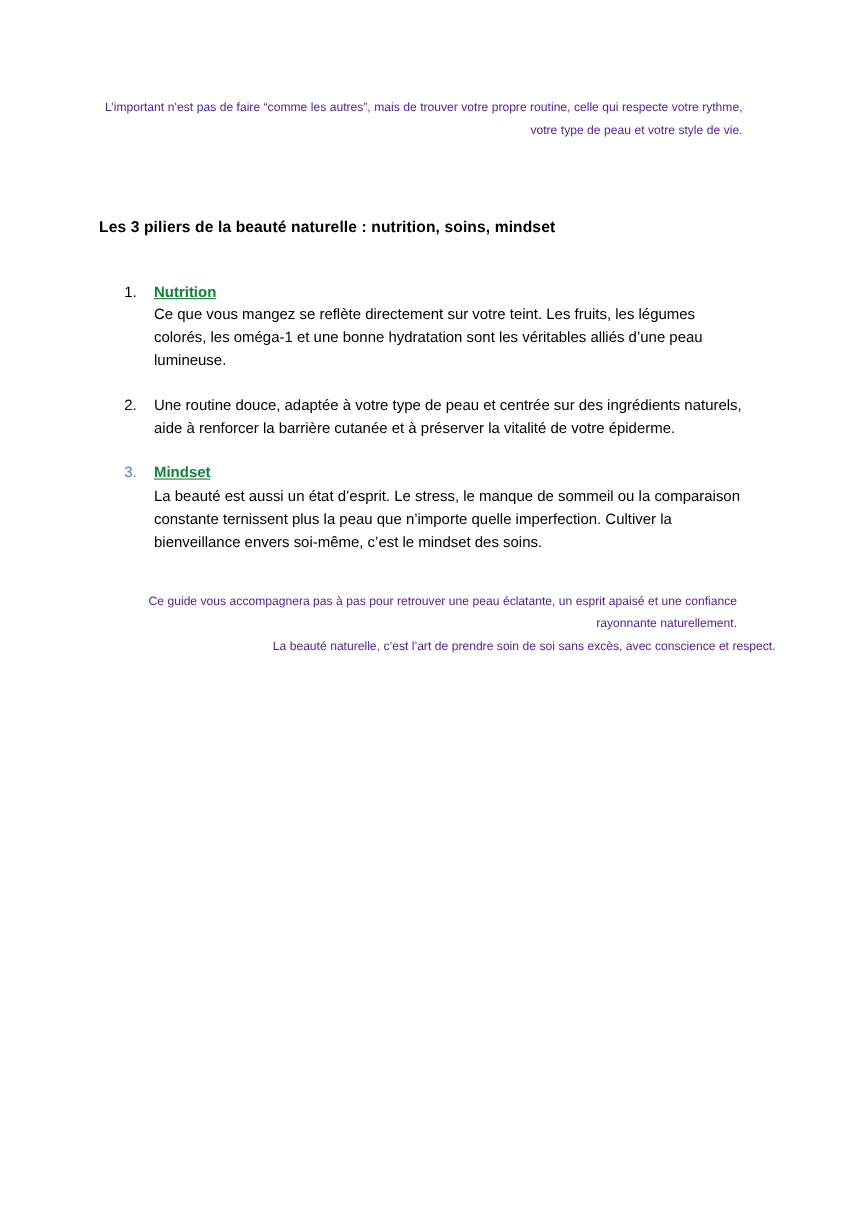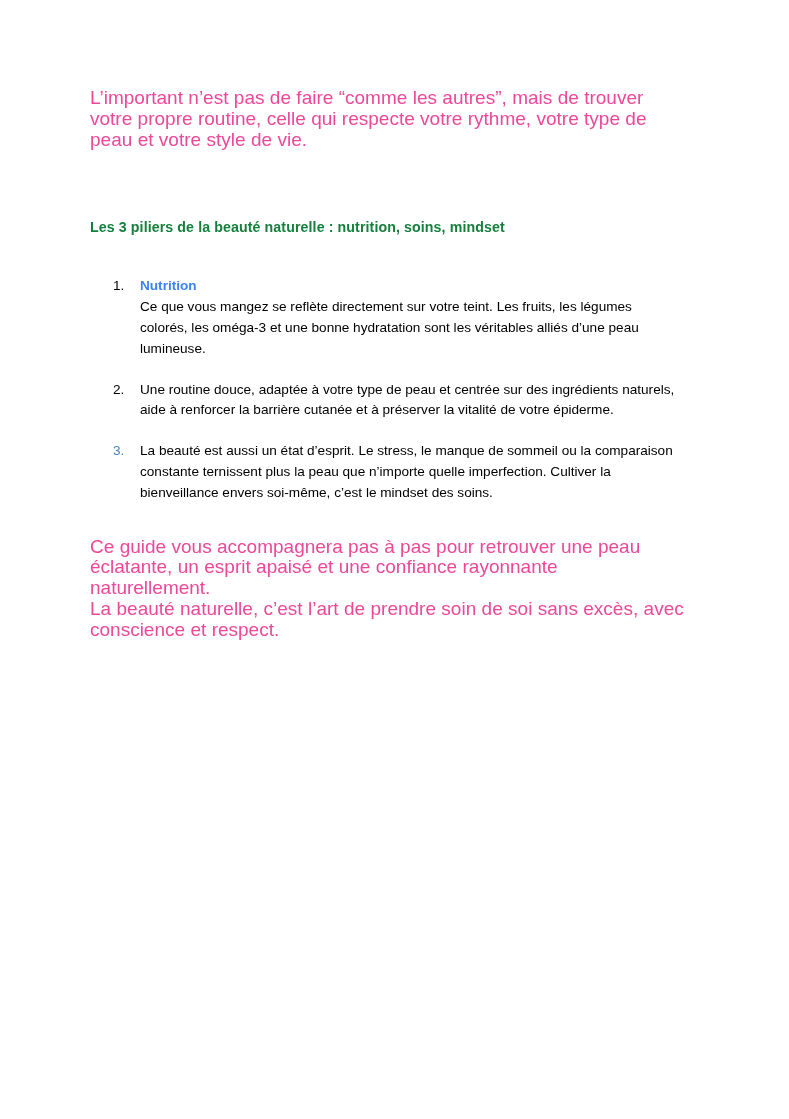--- a/index.html
+++ b/index.html
@@ -27,36 +27,37 @@
 
   .content {
     position: absolute;
     left: 90px;
     top: 88px;
     width: 600px;
   }
 
   p.body-text {
     margin: 0;
-    font-size: 19px;
+    font-size: 11px;
     line-height: 20.8px;
-    color: #ec4899;
+    color: #4c1d95;
     letter-spacing: 0.0px;
     word-spacing: 0.1px;
+    text-align: right;
   }
 
   .para-intro {
     width: 585px;
   }
 
   .heading-blue {
     margin: 0;
     font-size: 14.2px;
     font-weight: bold;
-    color: #15803d;
+    color: #000000;
     line-height: 20px;
     letter-spacing: 0.1px;
   }
 
   .spacer-after-intro { height: 67px; }
   .spacer-after-heading { height: 18px; }
   .spacer-after-lead { height: 21px; }
   .spacer-before-outro { height: 33px; }
 
   ol.pillars {
@@ -85,22 +86,23 @@
   }
   .marker.accent {
     color: #4a86c8;
   }
 
   .item-title {
     margin: 0;
     font-size: 13.6px;
     line-height: 20.8px;
     font-weight: bold;
-    color: #3b82f6;
+    color: #15803d;
     white-space: pre;
+    text-decoration: underline;
   }
 
   .item-body {
     margin: 0;
     font-size: 13.6px;
     line-height: 20.8px;
     color: #000000;
     width: 535px;
   }
 
@@ -126,30 +128,31 @@
     <div class="spacer-after-heading"></div>
 
 
     <div class="spacer-after-lead"></div>
 
     <ol class="pillars">
 
       <li>
         <span class="marker">1.</span>
         <p class="item-title">Nutrition</p>
-        <p class="item-body">Ce que vous mangez se reflète directement sur votre teint. Les fruits, les légumes colorés, les oméga-3 et une bonne hydratation sont les véritables alliés d’une peau lumineuse.</p>
+        <p class="item-body">Ce que vous mangez se reflète directement sur votre teint. Les fruits, les légumes colorés, les oméga-1 et une bonne hydratation sont les véritables alliés d’une peau lumineuse.</p>
       </li>
 
       <li>
         <span class="marker">2.</span>
         <p class="item-body">Une routine douce, adaptée à votre type de peau et centrée sur des ingrédients naturels, aide à renforcer la barrière cutanée et à préserver la vitalité de votre épiderme.</p>
       </li>
 
       <li>
         <span class="marker accent">3.</span>
+        <p class="item-title">Mindset</p>
         <p class="item-body">La beauté est aussi un état d’esprit. Le stress, le manque de sommeil ou la comparaison constante ternissent plus la peau que n’importe quelle imperfection. Cultiver la bienveillance envers soi-même, c’est le mindset des soins.</p>
       </li>
 
     </ol>
 
     <div class="spacer-before-outro"></div>
 
     <div class="outro-block">
       <p class="body-text outro-second">Ce guide vous accompagnera pas à pas pour retrouver une peau éclatante, un esprit apaisé et une confiance rayonnante naturellement.</p>
       <p class="body-text outro-first">La beauté naturelle, c’est l’art de prendre soin de soi sans excès, avec conscience et respect.</p>

